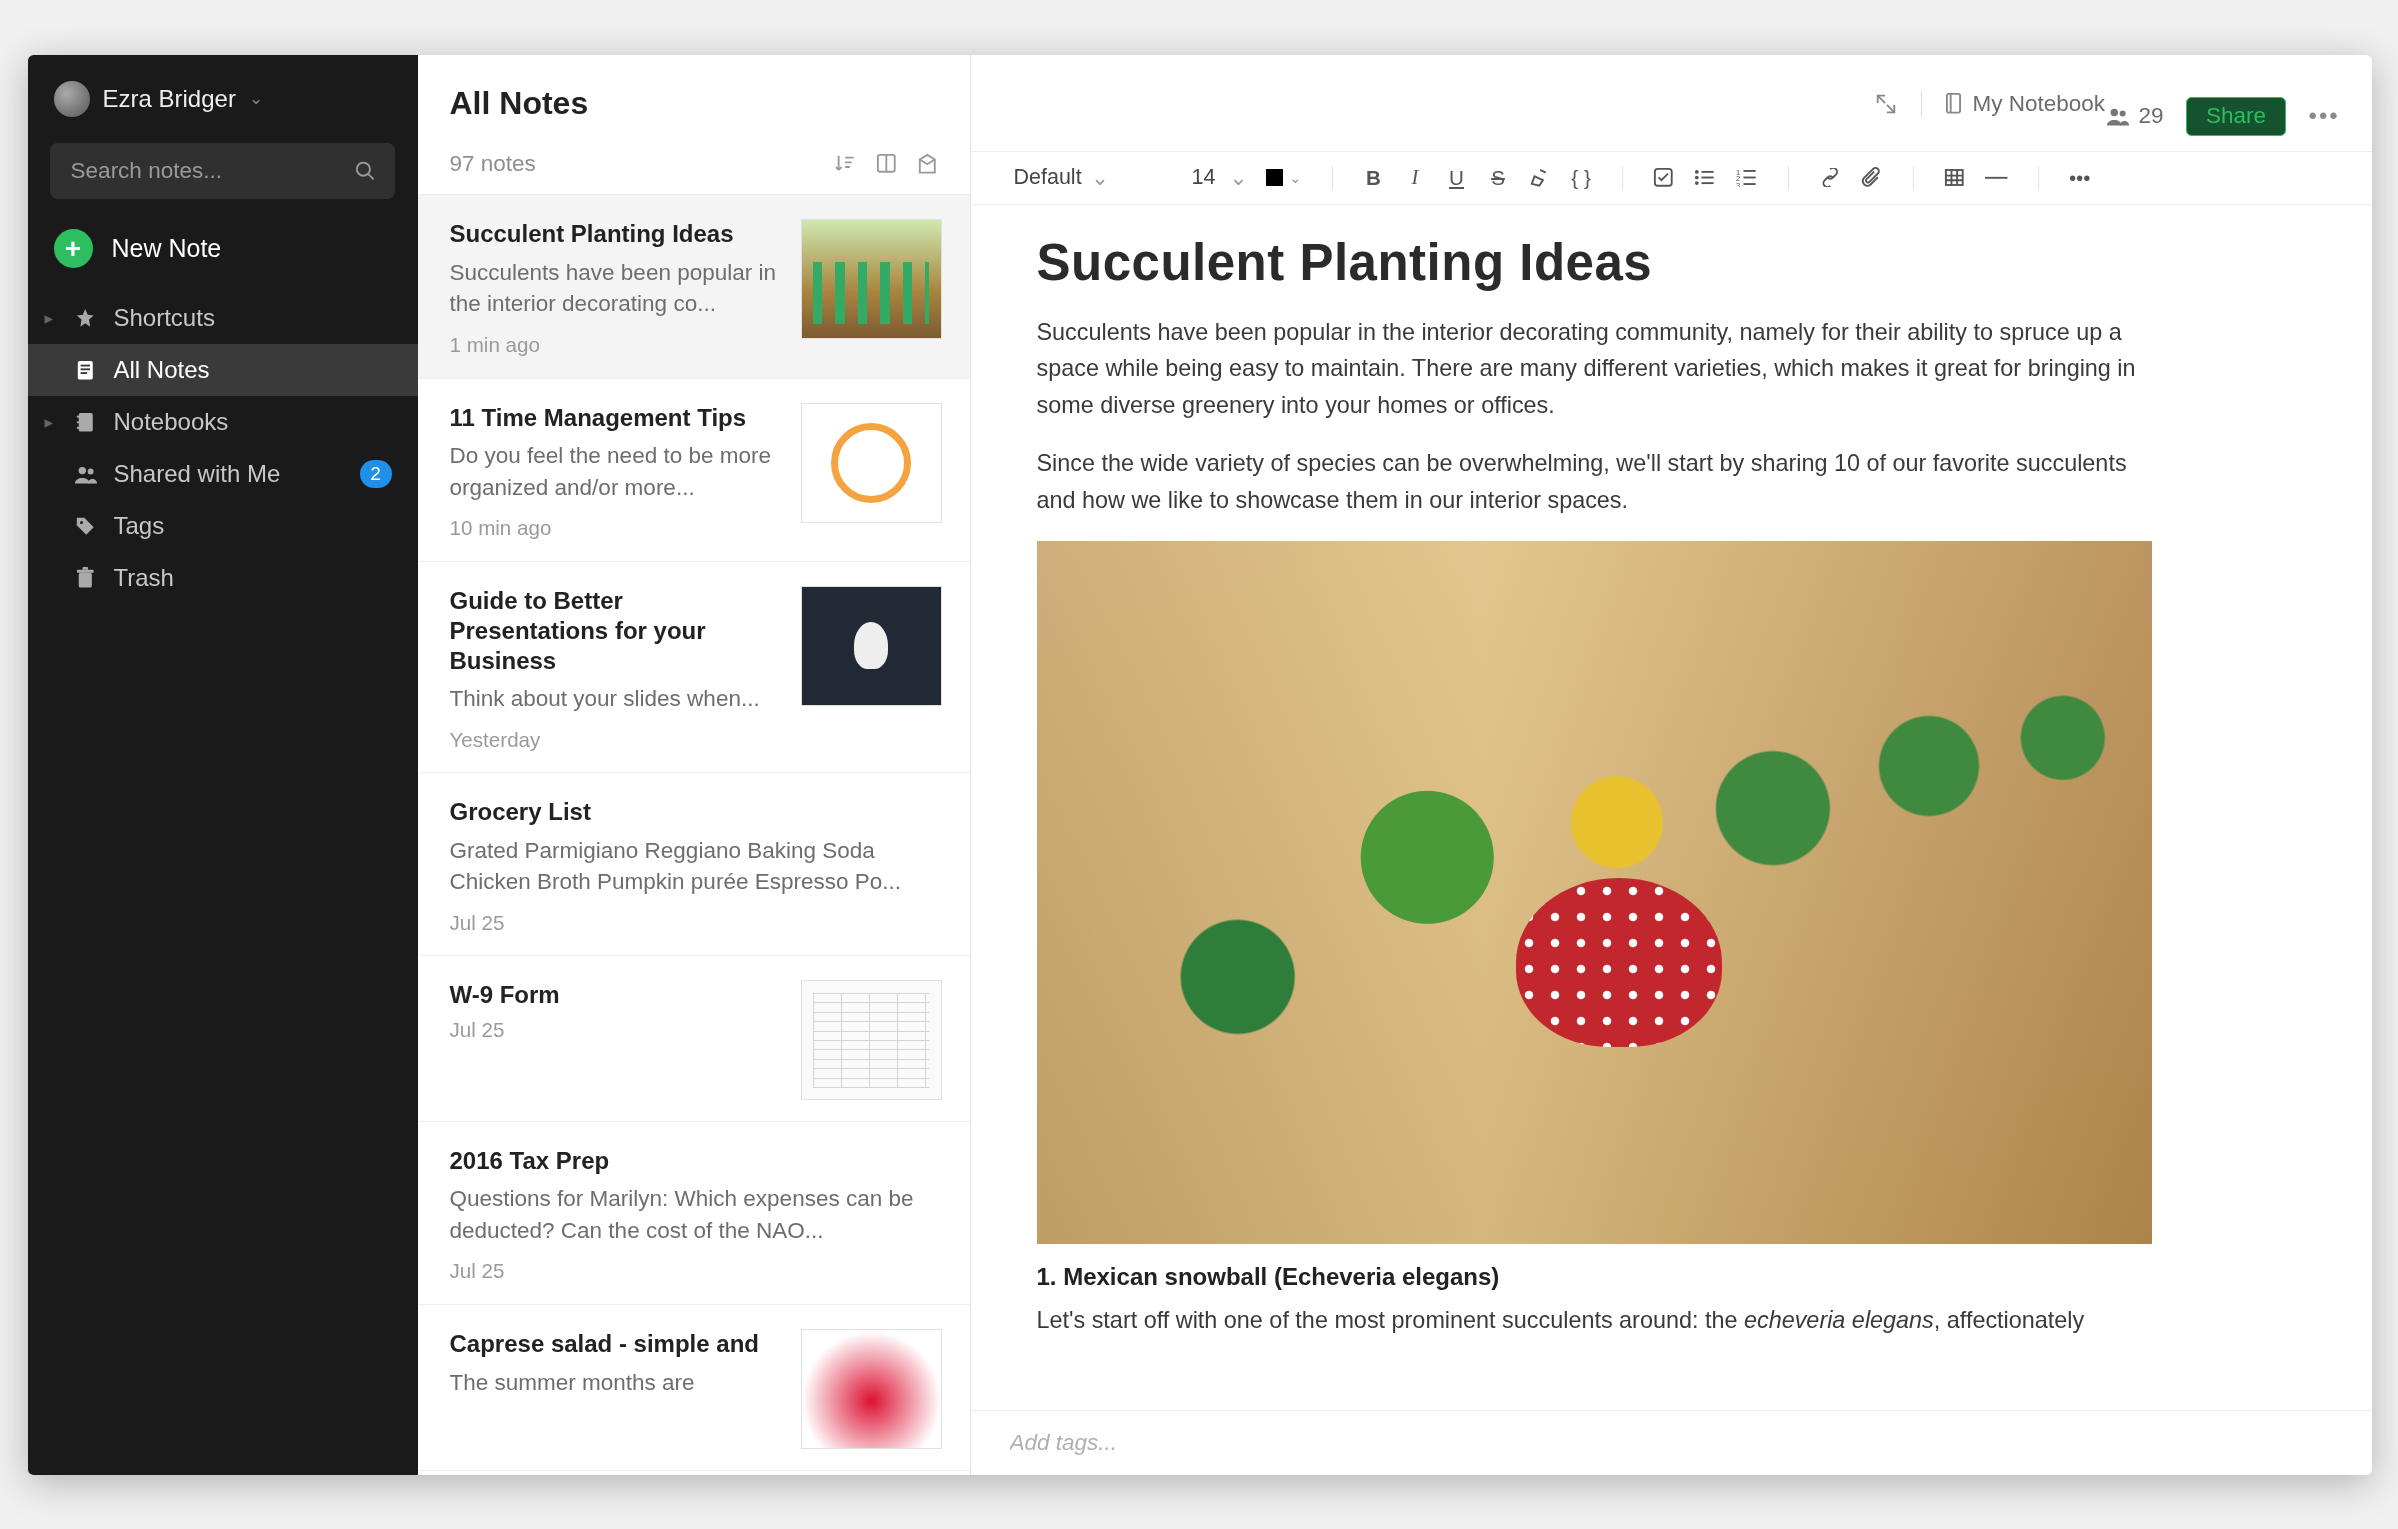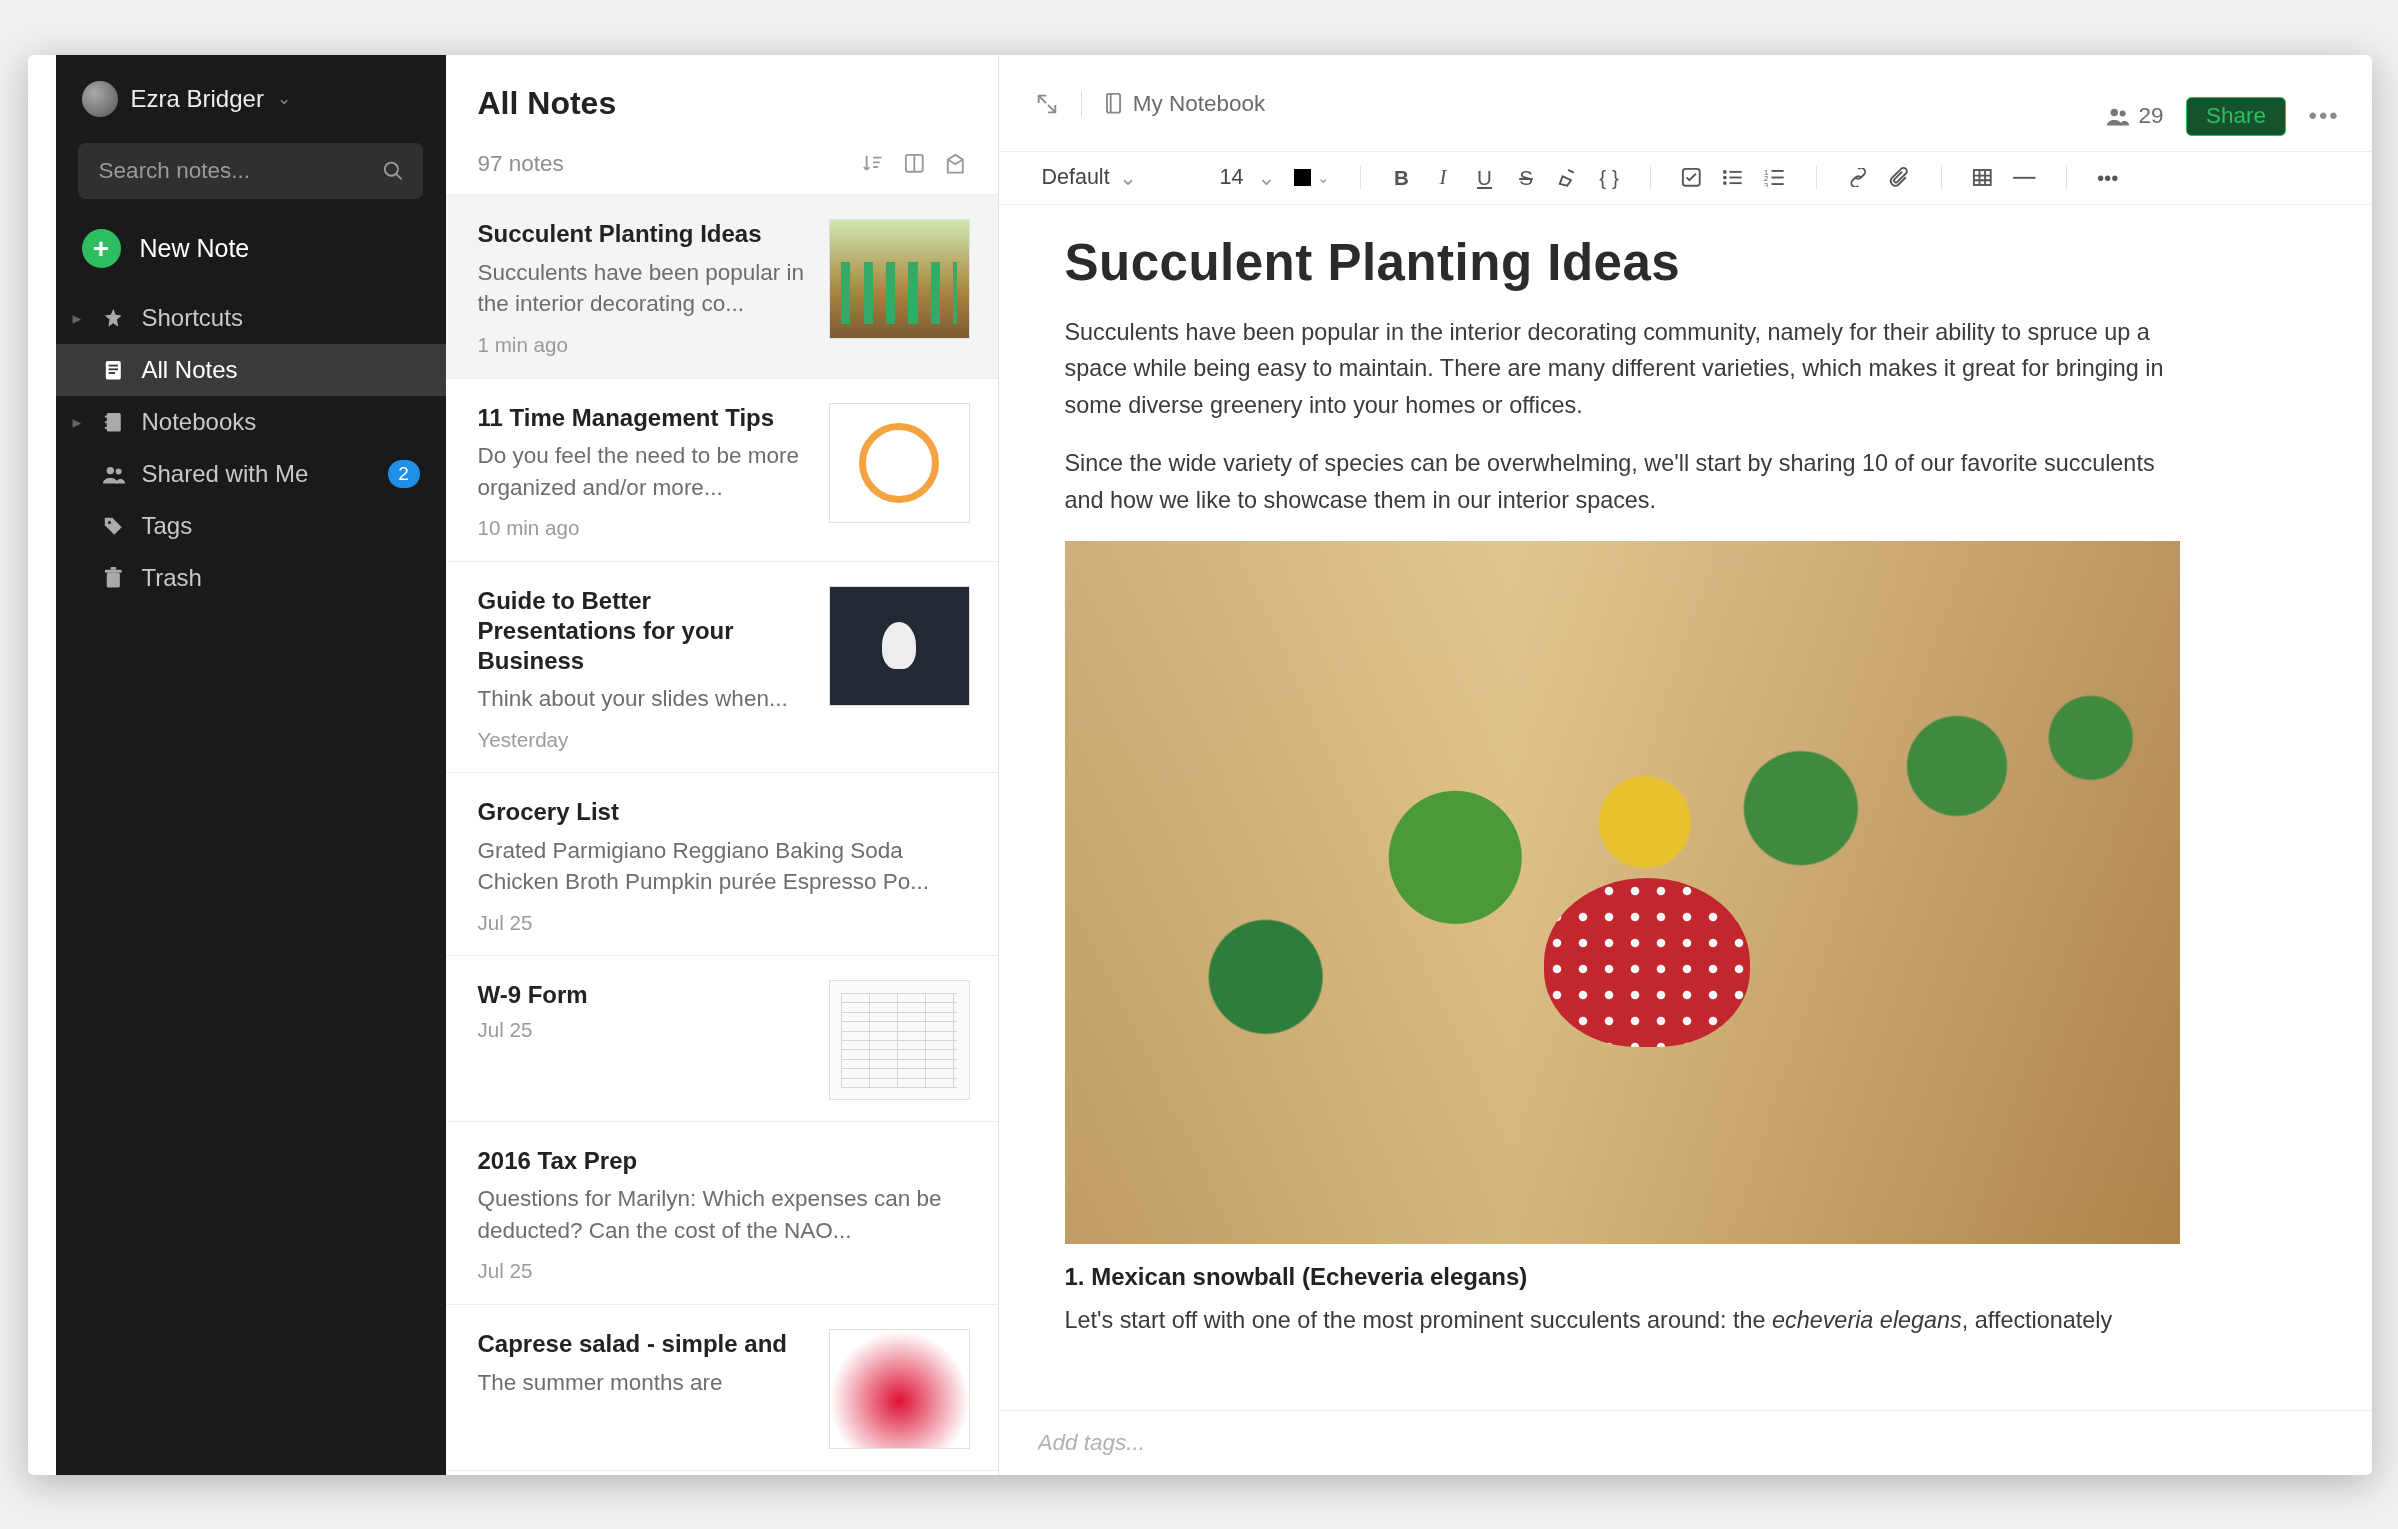--- a/index.html
+++ b/index.html
@@ -1,19 +1,19 @@
 <!DOCTYPE html>
 <html style="font-size:15px"><head>
 <meta charset="utf-8">
 <style>
 * { margin:0; padding:0; box-sizing:border-box; }
 body { background:#f0f0f0; font-family:-apple-system,BlinkMacSystemFont,"Segoe UI",Helvetica,Arial,sans-serif; width:2399px; height:1529px; display:flex; justify-content:center; align-items:center; }
 .app {
   width:2344px; height:1420px; background:#fff; display:flex;
-  box-shadow:0 7.5px 37px rgba(0,0,0,.25); border-radius:5.6px; overflow:hidden;padding-left:28px;
+  box-shadow:0 7.5px 37px rgba(0,0,0,.25); border-radius:5.6px; overflow:hidden;
 }
 
 .sidebar { width:390px; background:#1a1a1a; color:#ccc; flex-shrink:0; display:flex; flex-direction:column; padding-top:9.4px; }
 .user-row { display:flex; align-items:center; gap:13px; padding:17px 26px; cursor:pointer; }
 .avatar { width:36px; height:36px; border-radius:50%; background:radial-gradient(circle at 35% 35%,#aaa,#555); }
 .username { font-size:24px; color:#eee; }
 .user-caret { font-size:17px; color:#888; }
 .search-wrap { margin:9.4px 22.5px 19px; position:relative; }
 .search-input {
   width:100%; background:#303030; border:none; border-radius:7.5px;
@@ -65,21 +65,21 @@
 .thumb-stopwatch { background:#fff; display:flex; align-items:center; justify-content:center; }
 .thumb-stopwatch::before{content:"";width:66px;height:66px;border-radius:50%;border:7.5px solid #f4a340;background:#fff;}
 .thumb-bulb { background:#212934; display:flex; align-items:center; justify-content:center; }
 .thumb-bulb::before{content:"";width:34px;height:47px;background:#eee;border-radius:50% 50% 40% 40%;}
 .thumb-form { background:#fafafa; position:relative; }
 .thumb-form::after{content:"";position:absolute;inset:11.2px;background:repeating-linear-gradient(0deg,#bbb,#bbb 0.9px,transparent 0.9px,transparent 9.4px),repeating-linear-gradient(90deg,#bbb,#bbb 0.9px,transparent 0.9px,transparent 28px);opacity:.6;}
 .thumb-salad { background:radial-gradient(circle at 50% 60%,#d13,#fff 70%); border-radius:0;}
 
 .editor { flex:1; display:flex; flex-direction:column; min-width:0; }
 .editor-top {
-  display:flex; align-items:center; justify-content:space-between;
+  display:flex; align-items:center; justify-content:flex-end;
   padding:17px 32px 15px 36px; border-bottom:0.9px solid #eee;
 }
 .editor-top-left { display:flex; align-items:center; gap:22.5px; color:#777; font-size:22.5px; }
 .divider { width:0.9px; height:26px; background:#ddd; }
 .notebook-crumb { display:flex; align-items:center; gap:9.4px; color:#6b6b6b; }
 .editor-top-right { display:flex; align-items:center; gap:22.5px;margin-top:25px; }
 .share-count { display:flex; align-items:center; gap:7.5px; color:#6b6b6b; font-size:22.5px; }
 .share-btn {
   border:1.9px solid #2dbe60; color:#2dbe60; background:#14532d;
   padding:5.6px 19px; border-radius:5.6px; font-size:22.5px; cursor:pointer;

